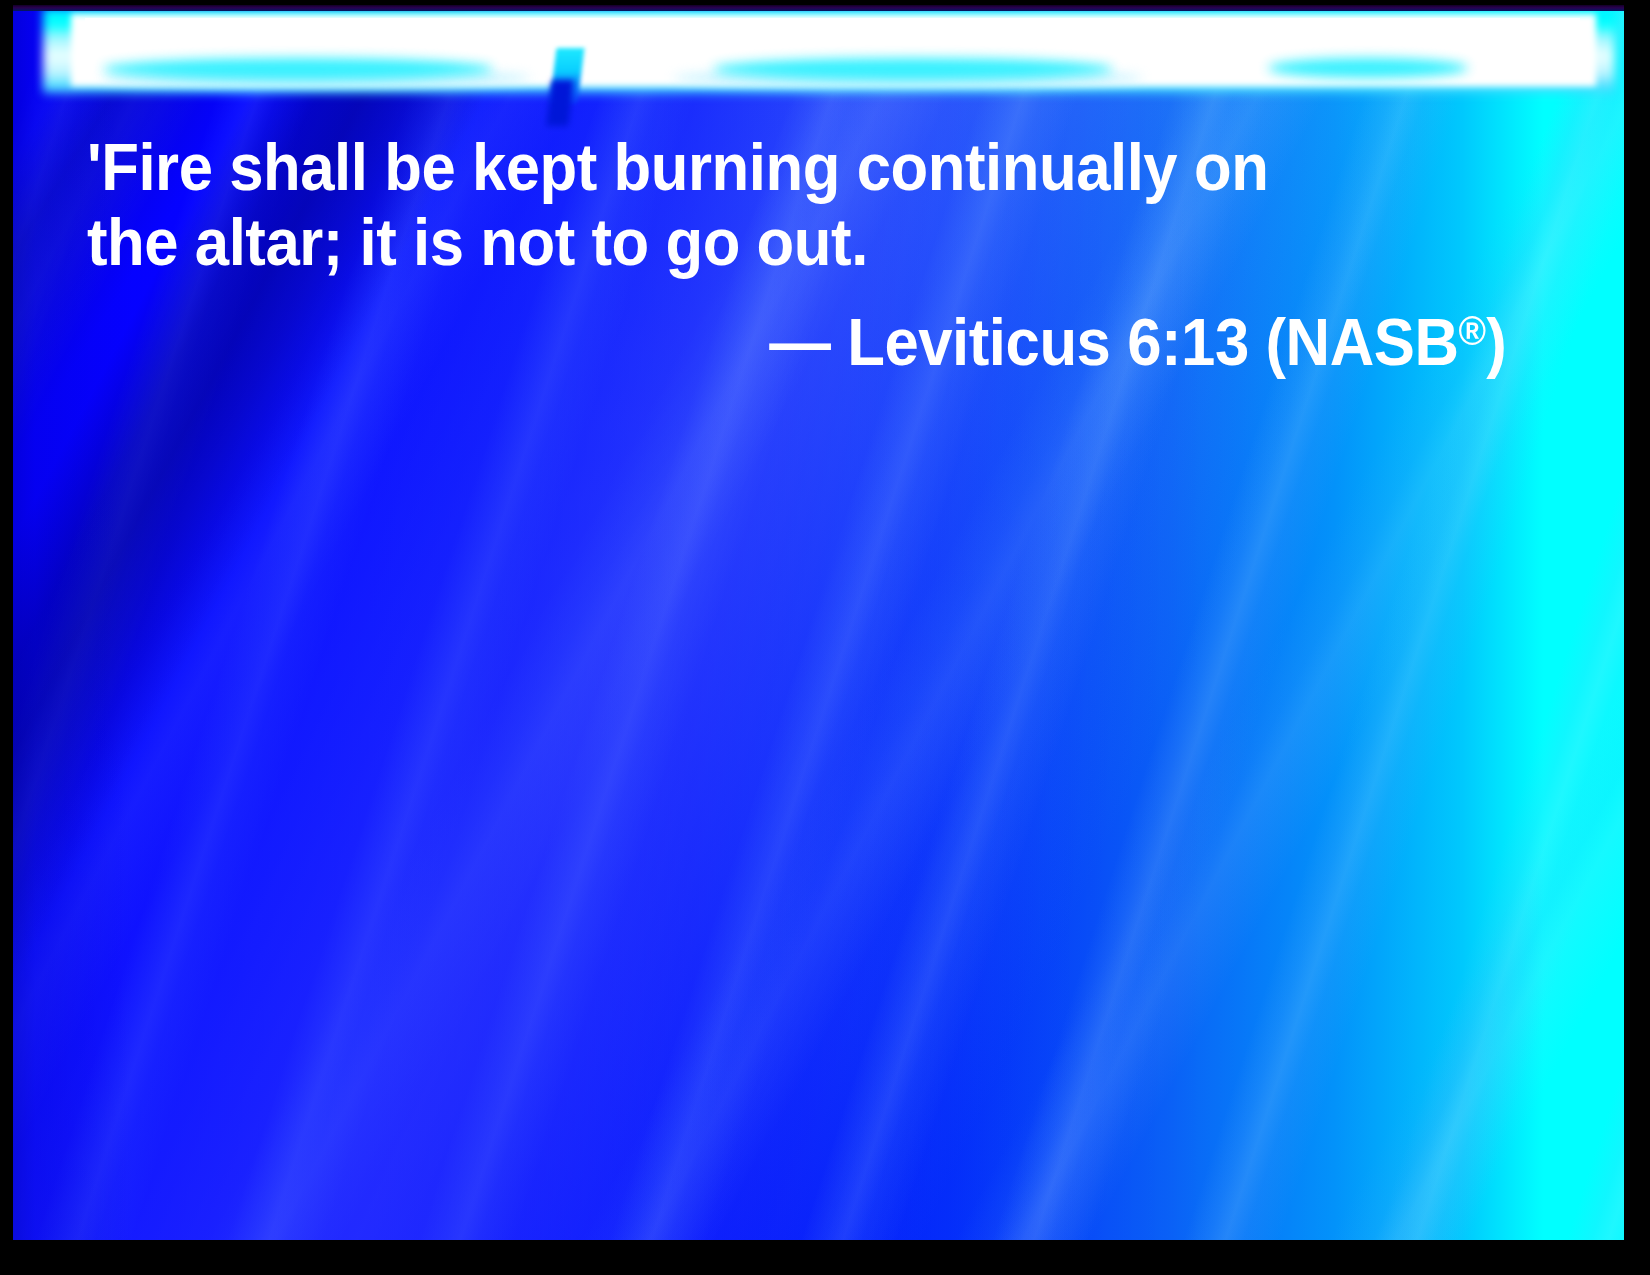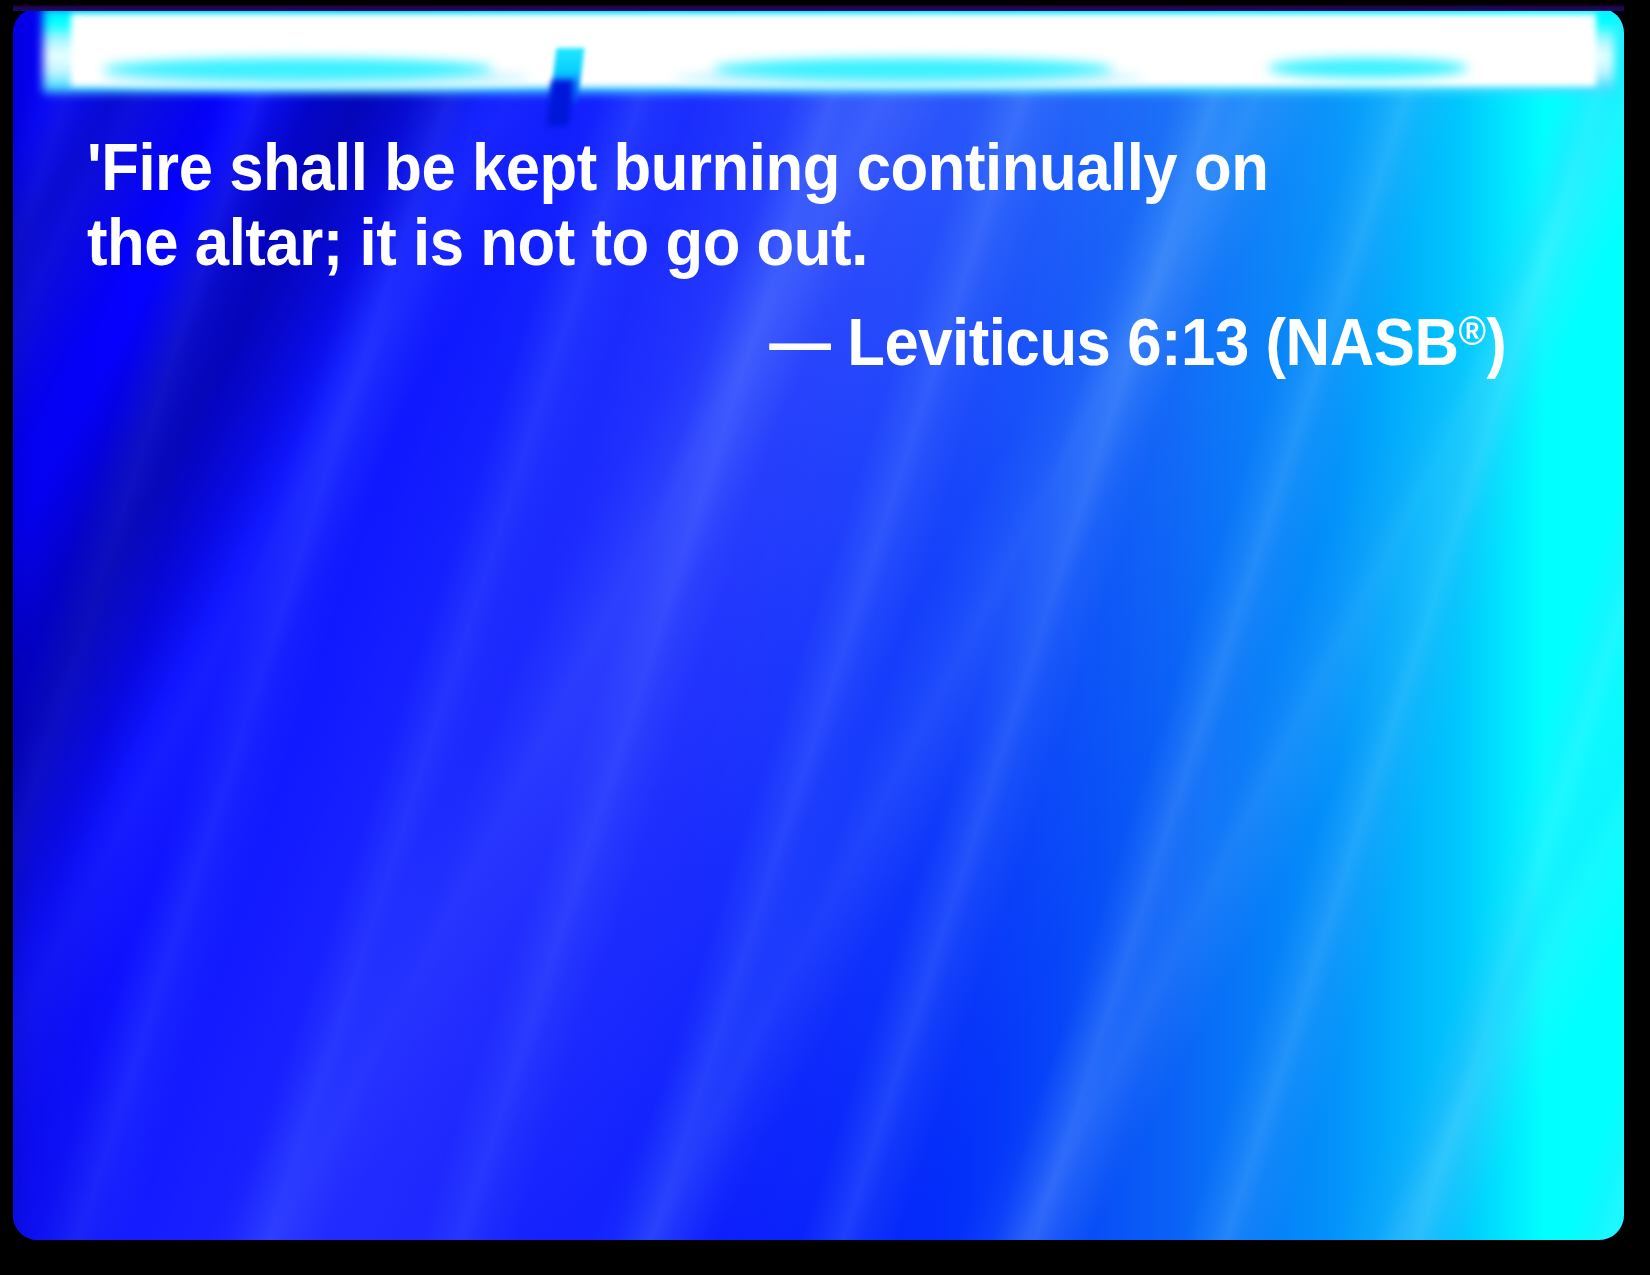--- a/index.html
+++ b/index.html
@@ -20,21 +20,20 @@
 
   
   #art {
     position: absolute;
     left: 13px;
     top: 8px;
     width: 1611px;
     height: 1232px;
     overflow: hidden;
     background: #0000ff;
-    border-radius: 25px;
   }
 
   
   .layer {
     position: absolute;
     inset: 0;
   }
 
   .base-wash {
     background: linear-gradient(

